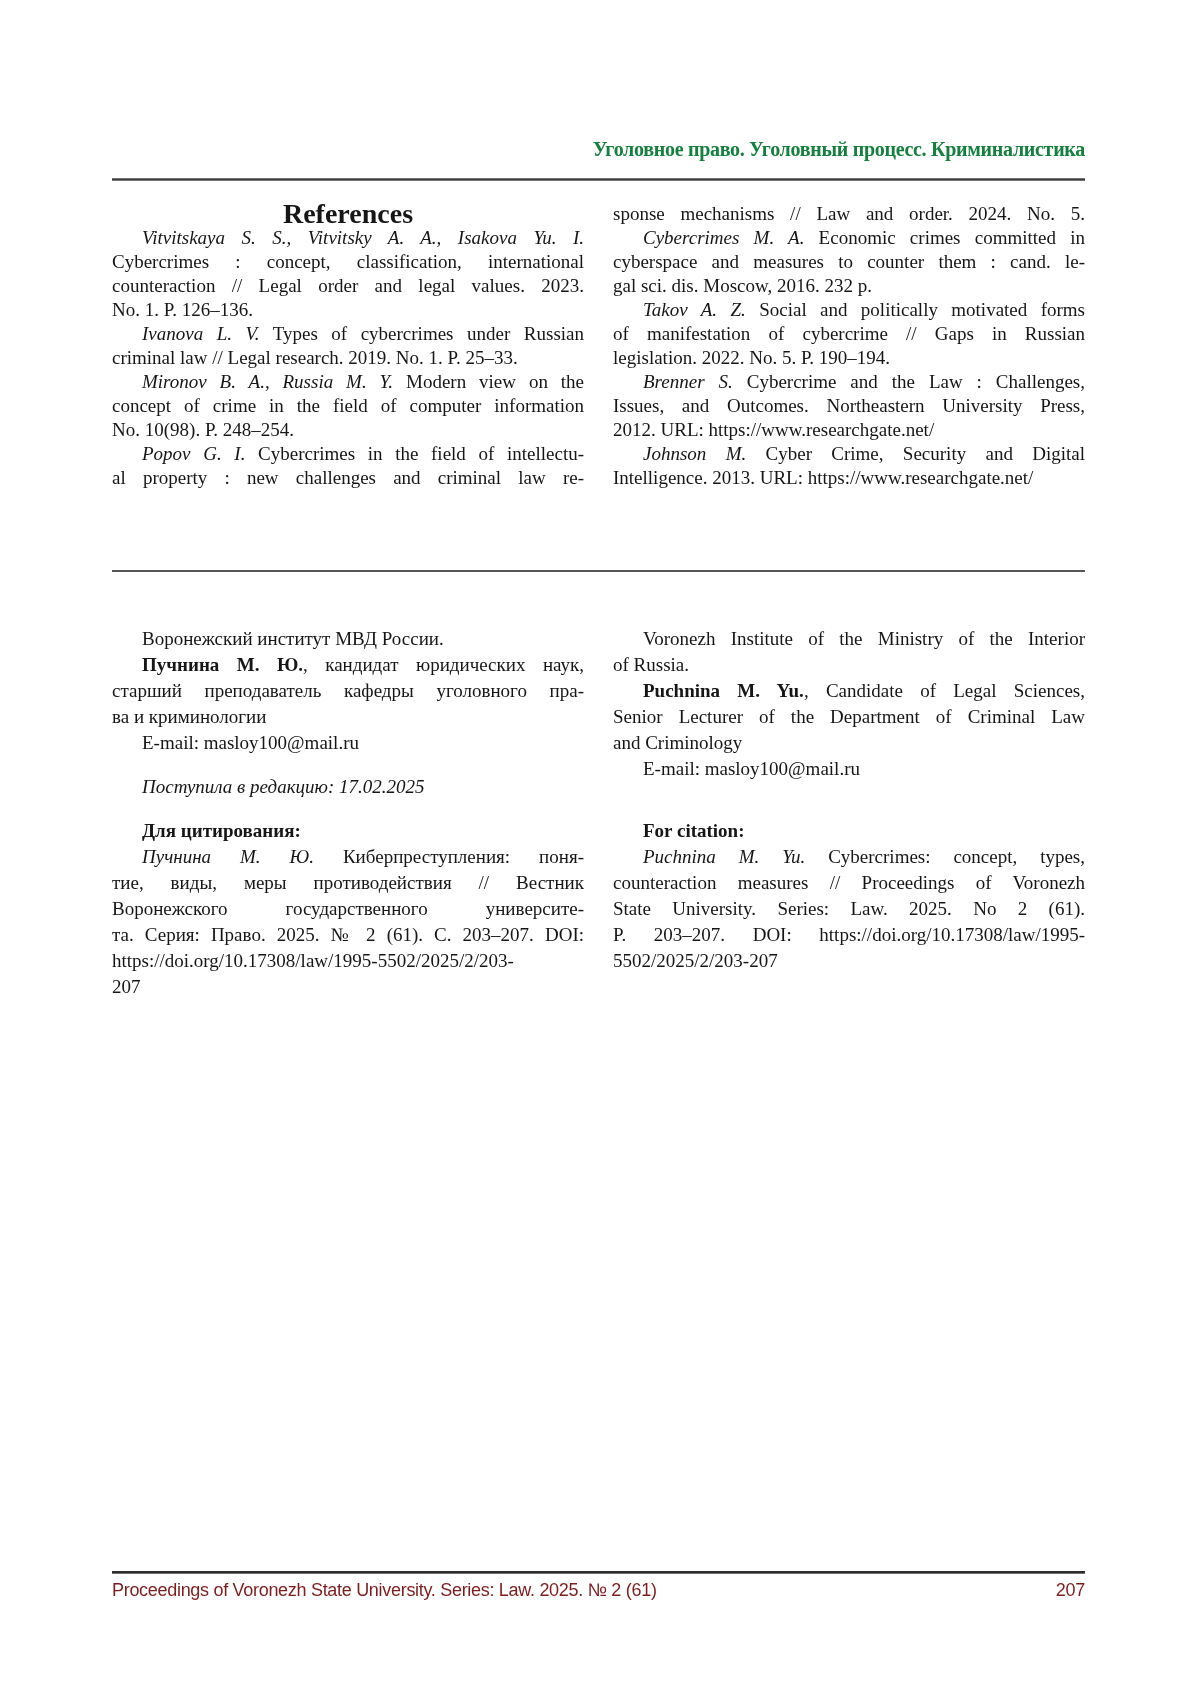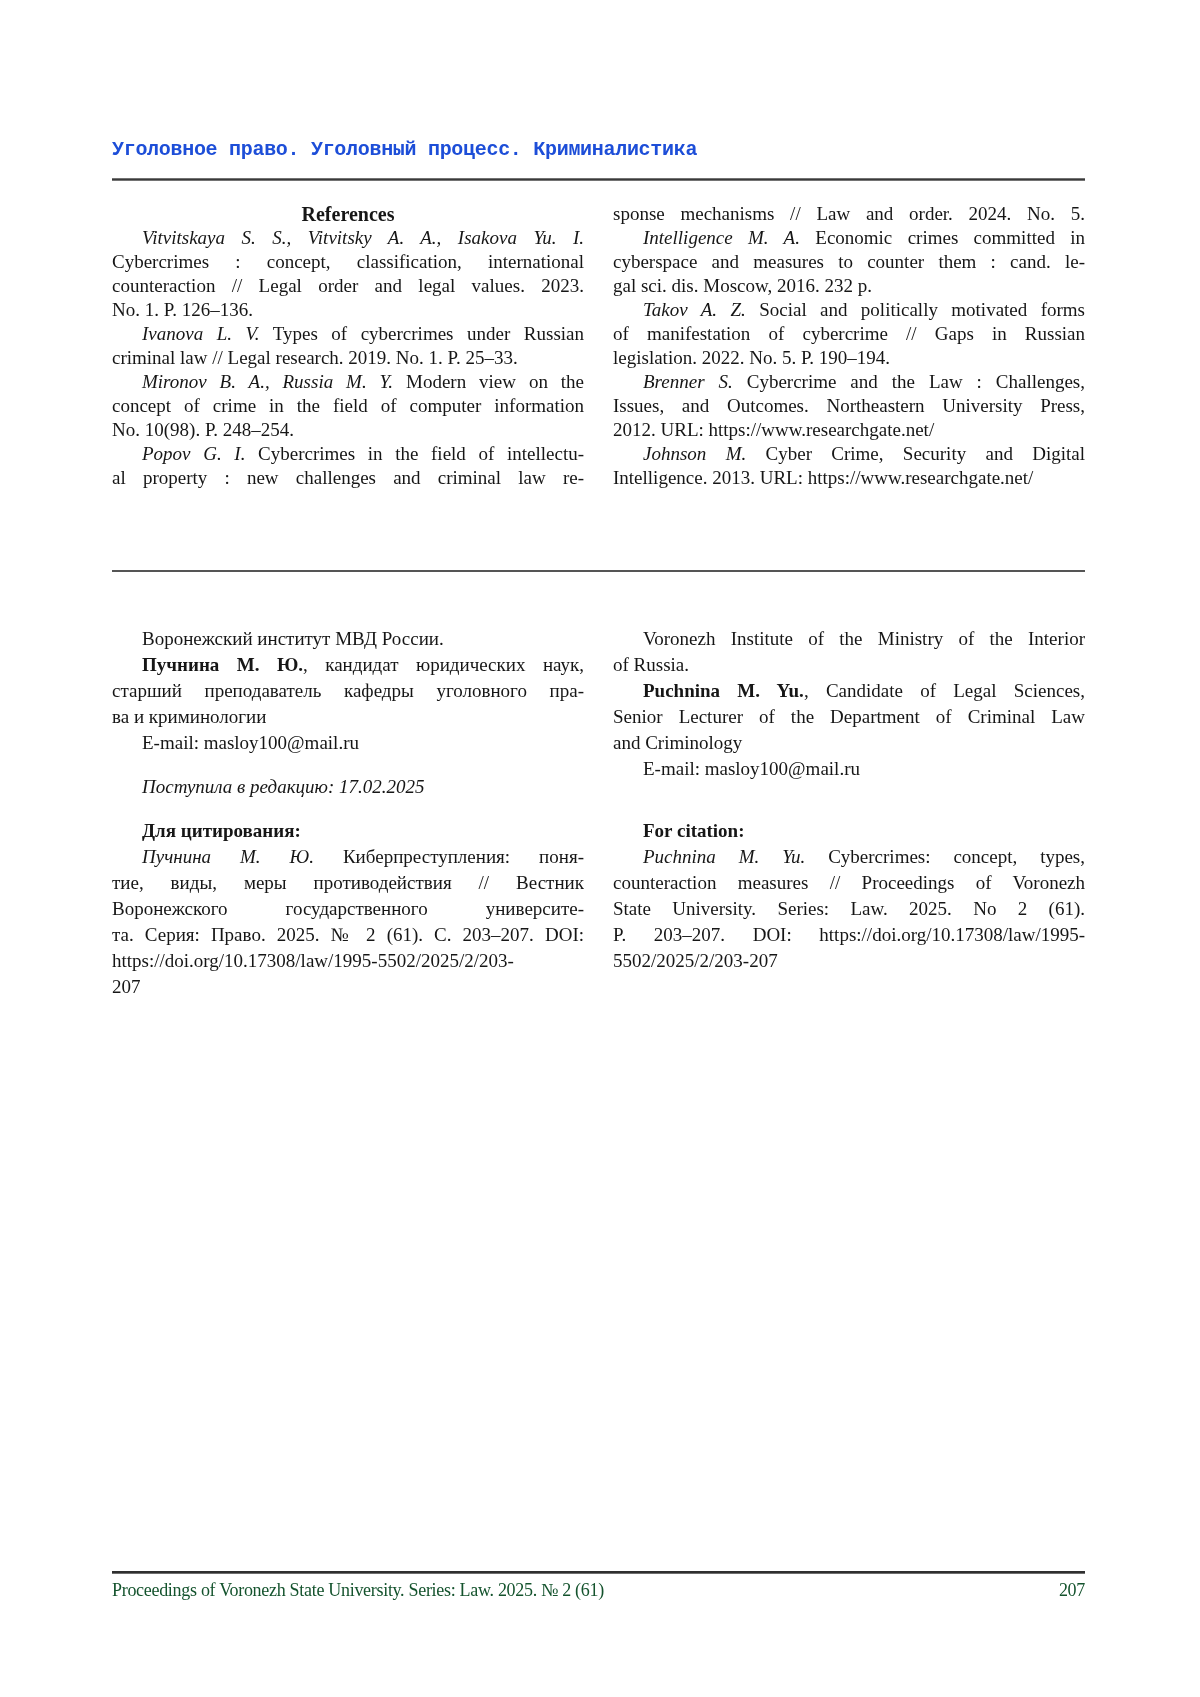--- a/index.html
+++ b/index.html
@@ -6,61 +6,61 @@
   .page {
     position:relative;
     width:1200px; height:1697px;
     background:#ffffff;
     font-family:"Liberation Serif", serif;
     color:#161616;
     overflow:hidden;
   }
   .running-head {
     position:absolute; top:138px; left:112px; width:973px;
-    text-align:left;
-    font-family:Liberation Mono, monospace;
+    text-align:right;
+    font-family:Liberation Serif, serif;
     font-weight:700; font-size:20px; letter-spacing:-0.3px;
-    color:#1d4ed8;
+    color:#15803d;
   }
   .rule { position:absolute; left:112px; width:973px; }
   .rule-top    { top:178px; height:3px;
                  background:linear-gradient(180deg,#9a9a9a 0%,#3a3a3a 40%,#3a3a3a 65%,#a8a8a8 100%); }
   .rule-mid    { top:570px; height:2px; background:#555; }
   .rule-footer { top:1571px; height:3px;
                  background:linear-gradient(180deg,#2f2f2f 0%,#2f2f2f 60%,#9a9a9a 100%); }
 
   .two-col { position:absolute; left:112px; width:973px; display:flex; gap:29px; }
   .refs-block    { top:202px; }
   .authors-block { top:626px; }
   .col { width:472px; --lh:24px; font-size:19px; }
   .authors-block .col { --lh:26px; }
 
   .refs-title {
     height:var(--lh); line-height:var(--lh);
-    text-align:center; font-weight:700; font-size:20px;
+    text-align:center; font-weight:700; font-size:28px;
   }
 
   .ln {
     height:var(--lh); line-height:var(--lh);
     text-align:justify; overflow:hidden;
   }
   .ln::after { content:""; display:inline-block; width:100%; height:0; }
   .ln.nj { text-align:left; white-space:nowrap; overflow:visible; }
   .ln.nj::after { content:none; }
   .ln.ind { text-indent:30px; }
   .blank { height:18px; }
 
   .i  { font-style:italic;text-align:center; }
   .b  { font-weight:700; }
 
   .footer-row {
     position:absolute; top:1580px; left:112px; width:973px;
     display:flex; justify-content:space-between; align-items:baseline;
-    font-family:Liberation Serif, serif;
-    font-size:18px; letter-spacing:-0.3px; color:#14532d;
+    font-family:Liberation Sans, sans-serif;
+    font-size:18px; letter-spacing:-0.3px; color:#7f1d1d;
   }
 </style>
 </head>
 <body>
 
 <div class="page">
 
   <div class="running-head">Уголовное право. Уголовный процесс. Криминалистика</div>
 
   <div class="rule rule-top"></div>
@@ -78,21 +78,21 @@
           <div class="ln ind"><span class="i">Mironov B. A., Russia M. Y.</span><span> Modern view on the</span></div>
           <div class="ln"><span>concept of crime in the field of computer information</span></div>
           <div class="ln nj"><span>No. 10(98). P. 248–254.</span></div>
           <div class="ln ind"><span class="i">Popov G. I.</span><span> Cybercrimes in the field of intellectu-</span></div>
           <div class="ln"><span>al property : new challenges and criminal law re-</span></div>
         </div>
     </div>
     <div class="col">
       <div>
           <div class="ln"><span>sponse mechanisms // Law and order. 2024. No. 5.</span></div>
-          <div class="ln ind"><span class="i">Intelligence M. A.</span><span> Economic crimes committed in</span></div>
+          <div class="ln ind"><span class="i">Cybercrimes M. A.</span><span> Economic crimes committed in</span></div>
           <div class="ln"><span>cyberspace and measures to counter them : cand. le-</span></div>
           <div class="ln nj"><span>gal sci. dis. Moscow, 2016. 232 p.</span></div>
           <div class="ln ind"><span class="i">Takov A. Z.</span><span> Social and politically motivated forms</span></div>
           <div class="ln"><span>of manifestation of cybercrime // Gaps in Russian</span></div>
           <div class="ln nj"><span>legislation. 2022. No. 5. P. 190–194.</span></div>
           <div class="ln ind"><span class="i">Brenner S.</span><span> Cybercrime and the Law : Challenges,</span></div>
           <div class="ln"><span>Issues, and Outcomes. Northeastern University Press,</span></div>
           <div class="ln nj"><span>2012. URL: https://www.researchgate.net/</span></div>
           <div class="ln ind"><span class="i">Johnson M.</span><span> Cyber Crime, Security and Digital</span></div>
           <div class="ln nj"><span>Intelligence. 2013. URL: https://www.researchgate.net/</span></div>

